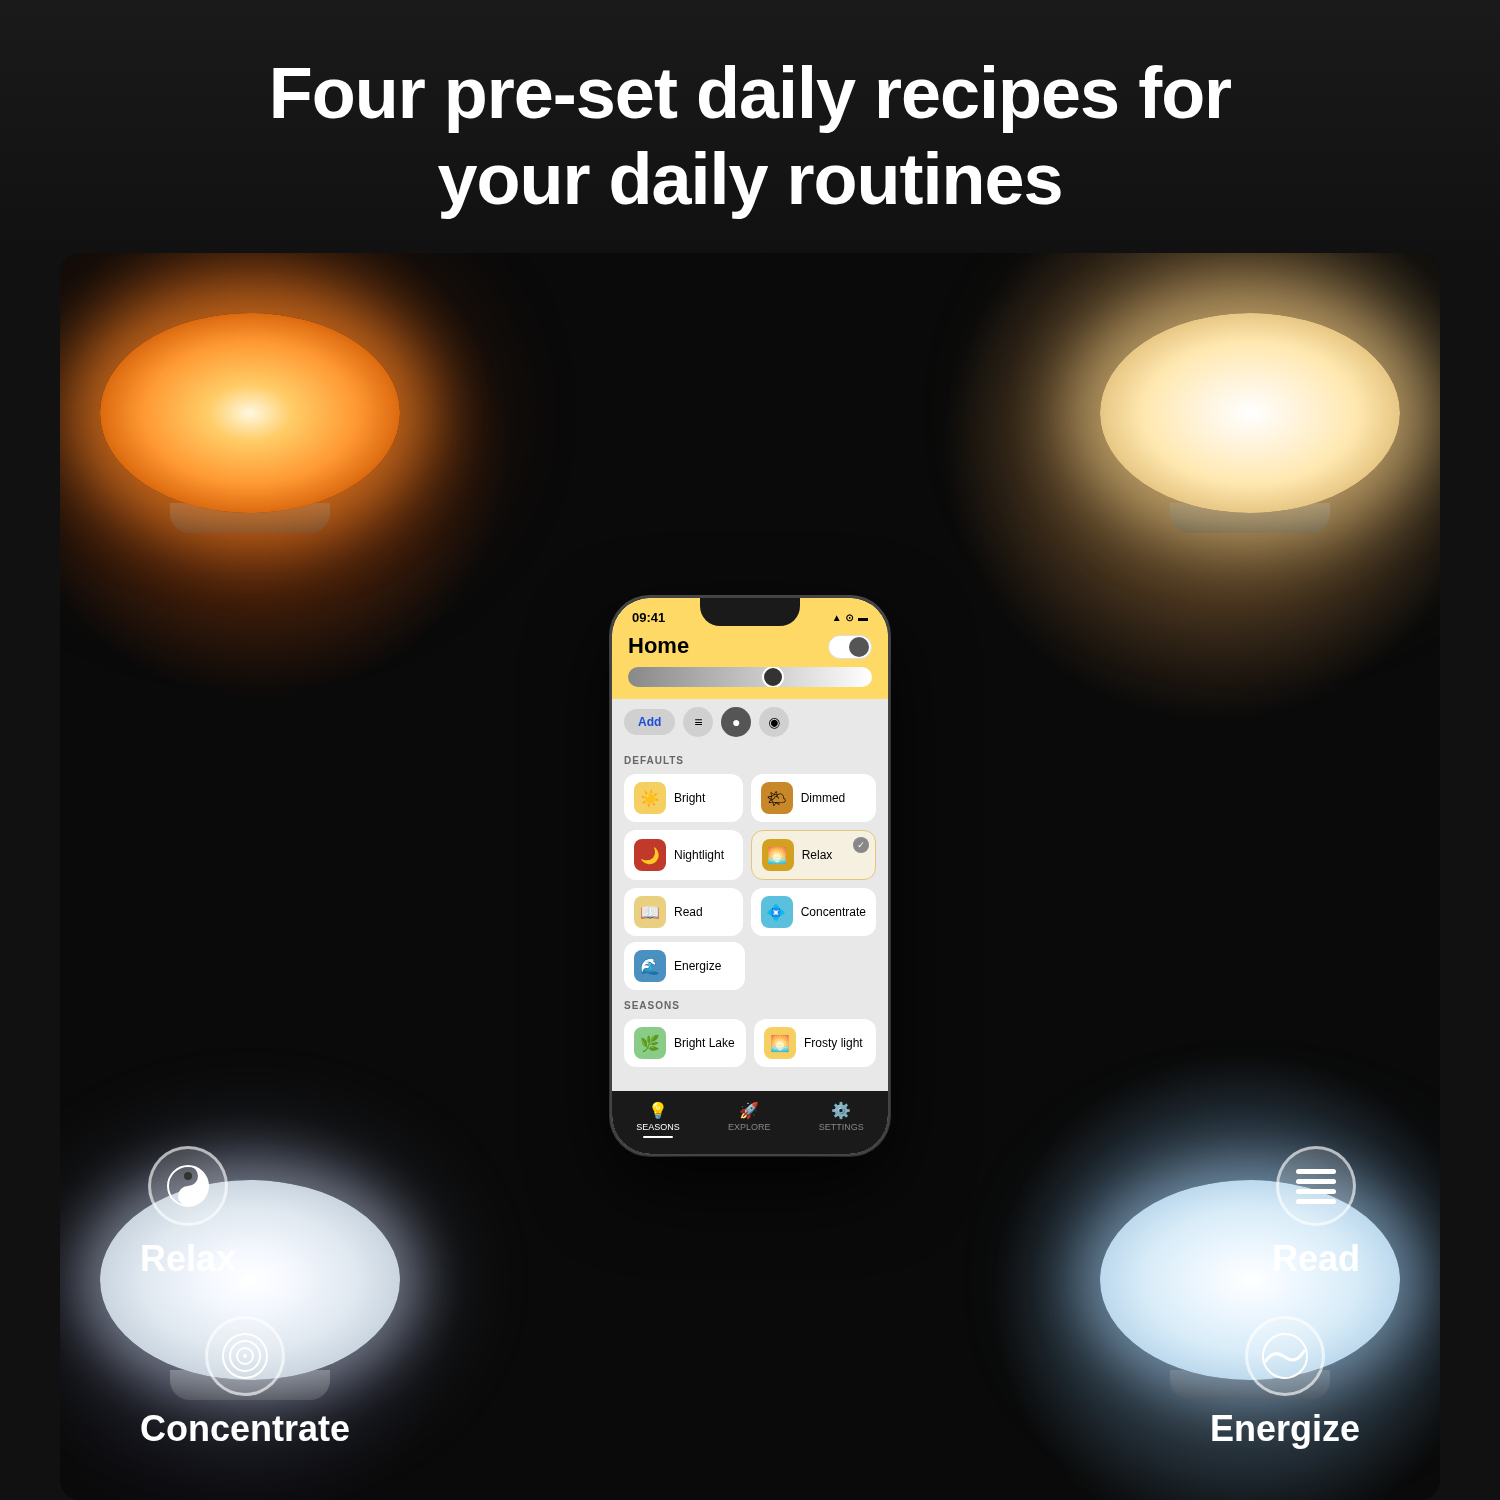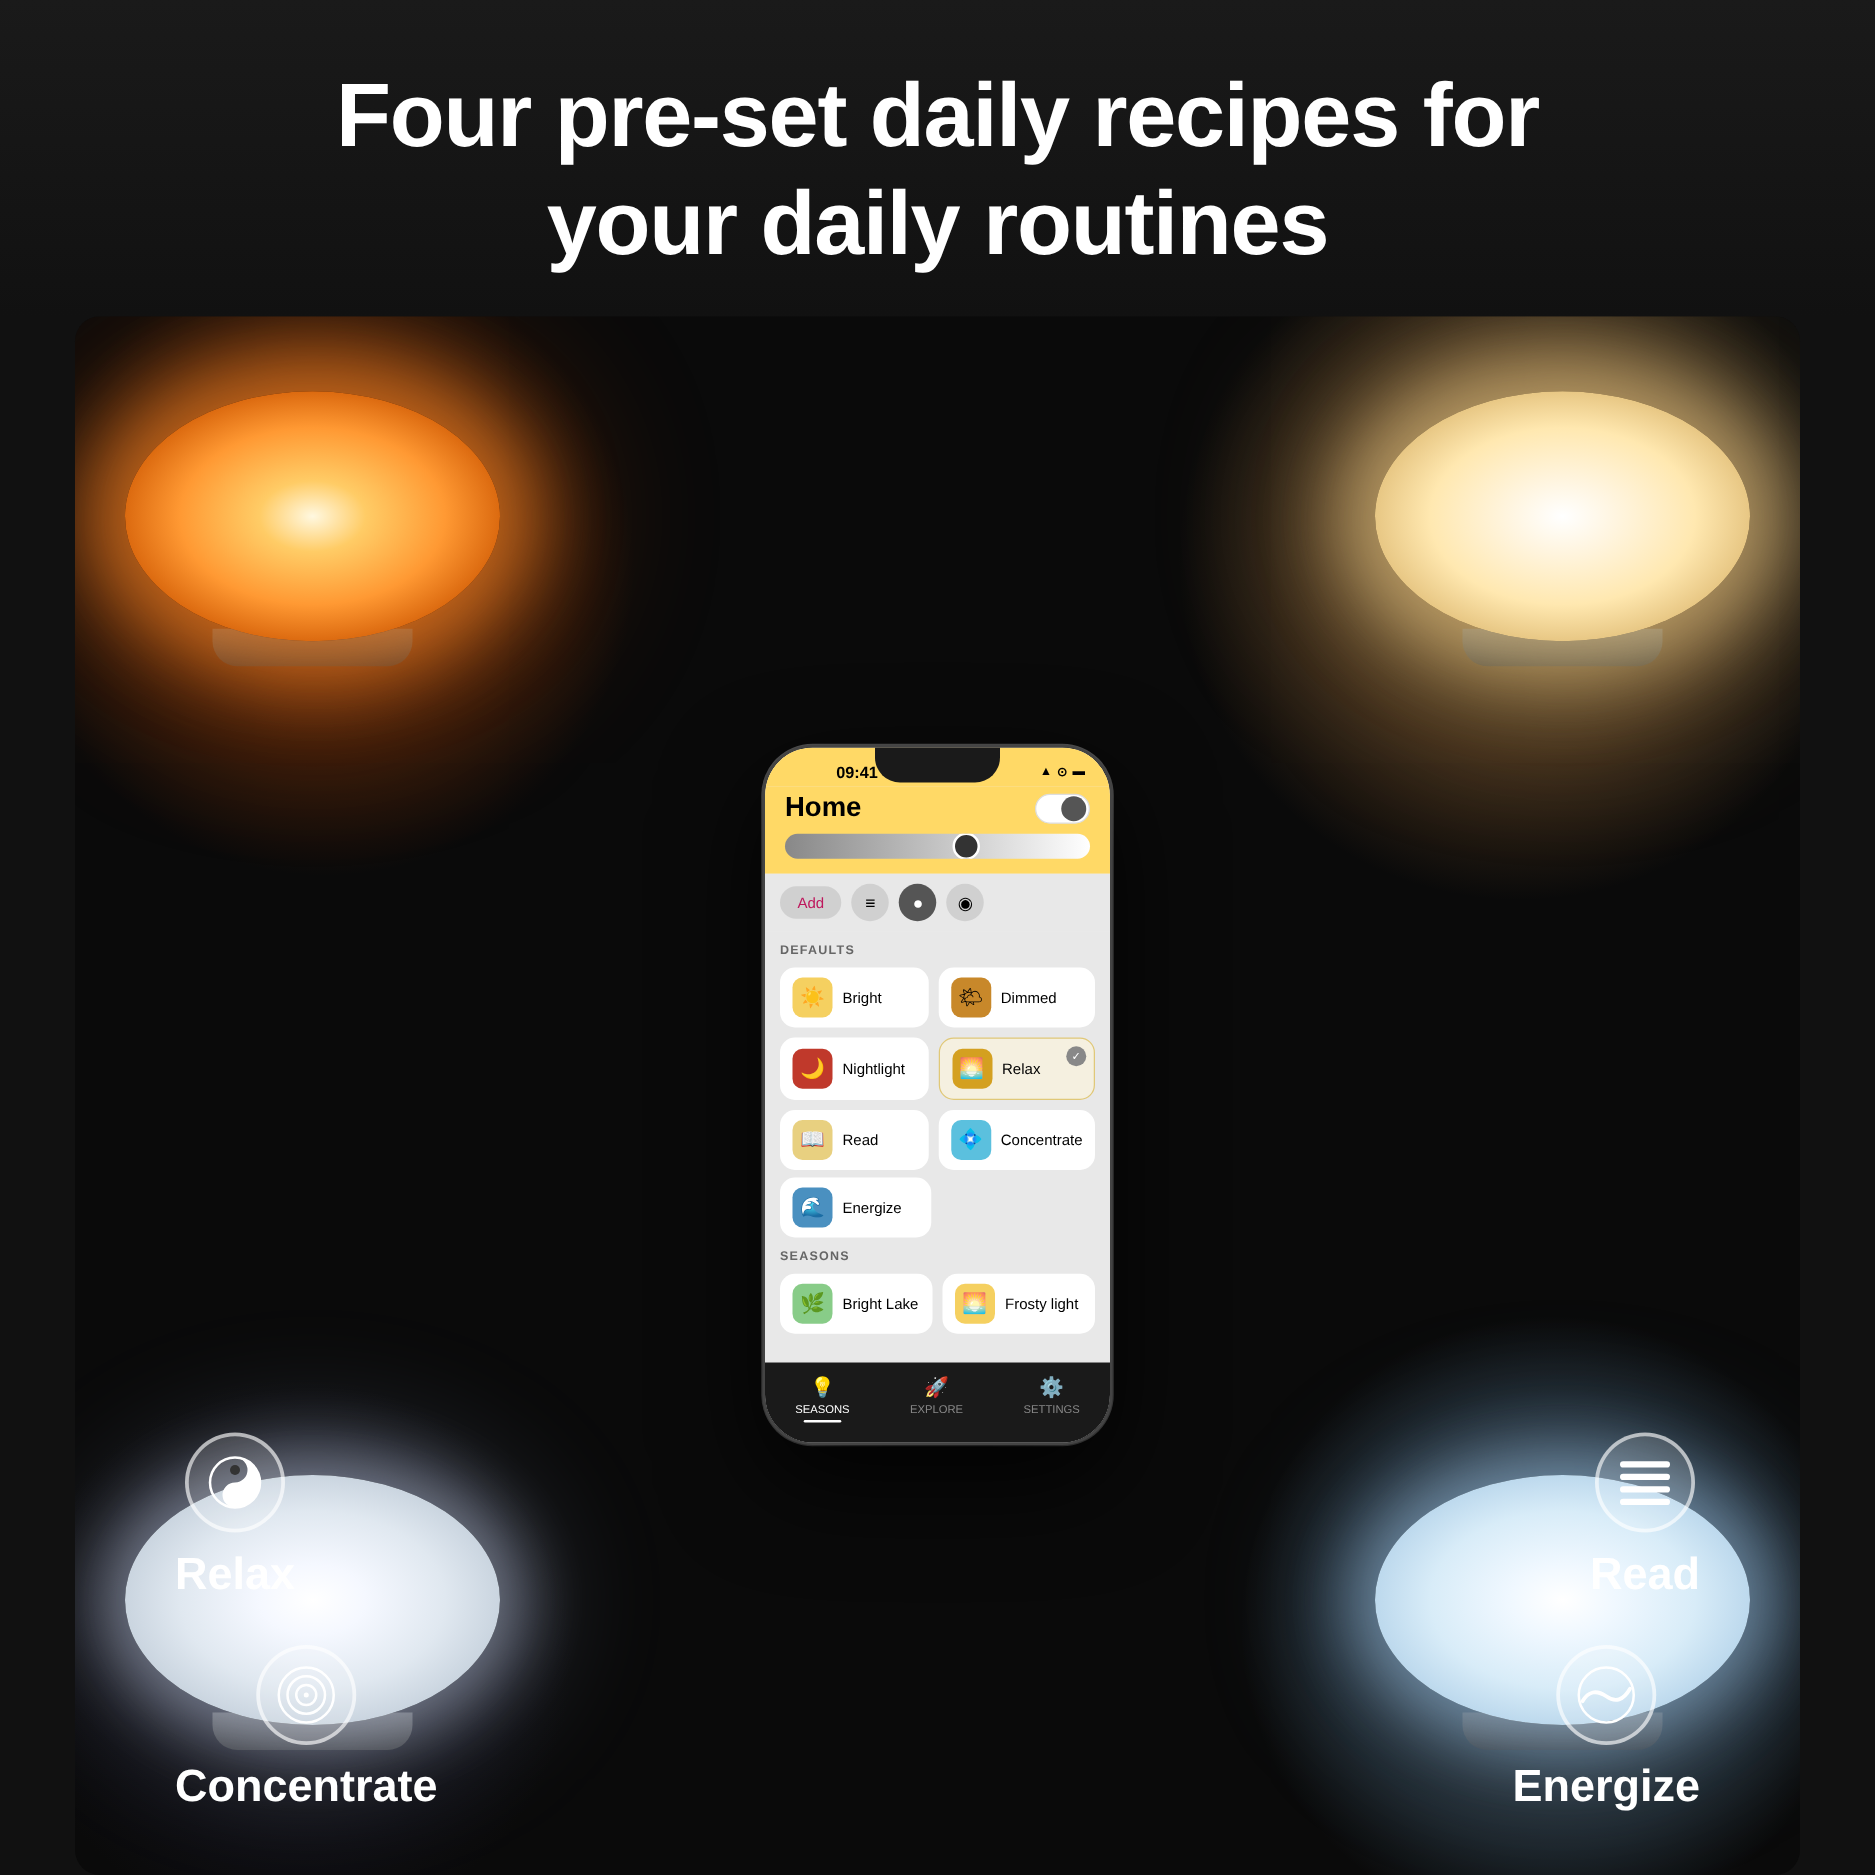--- a/index.html
+++ b/index.html
@@ -271,21 +271,20 @@
       padding: 12px 20px 4px;
       background: #ffd966;
       font-size: 11px;
       font-weight: 600;
       color: #000;
     }
 
     .status-time {
       font-size: 13px;
       font-weight: 700;
-      margin-left: 37px;
     }
 
     .status-icons {
       display: flex;
       gap: 4px;
       align-items: center;
       font-size: 10px;
     }
 
     
@@ -355,22 +354,22 @@
       display: flex;
       gap: 8px;
       align-items: center;
     }
 
     .toolbar-btn {
       padding: 6px 14px;
       background: #d0d0d0;
       border-radius: 16px;
       font-size: 12px;
-      font-weight: 400;
-      color: #be185d;
+      font-weight: 700;
+      color: #1d4ed8;
     }
 
     .toolbar-icon {
       width: 30px;
       height: 30px;
       background: #d0d0d0;
       border-radius: 50%;
       display: flex;
       align-items: center;
       justify-content: center;

